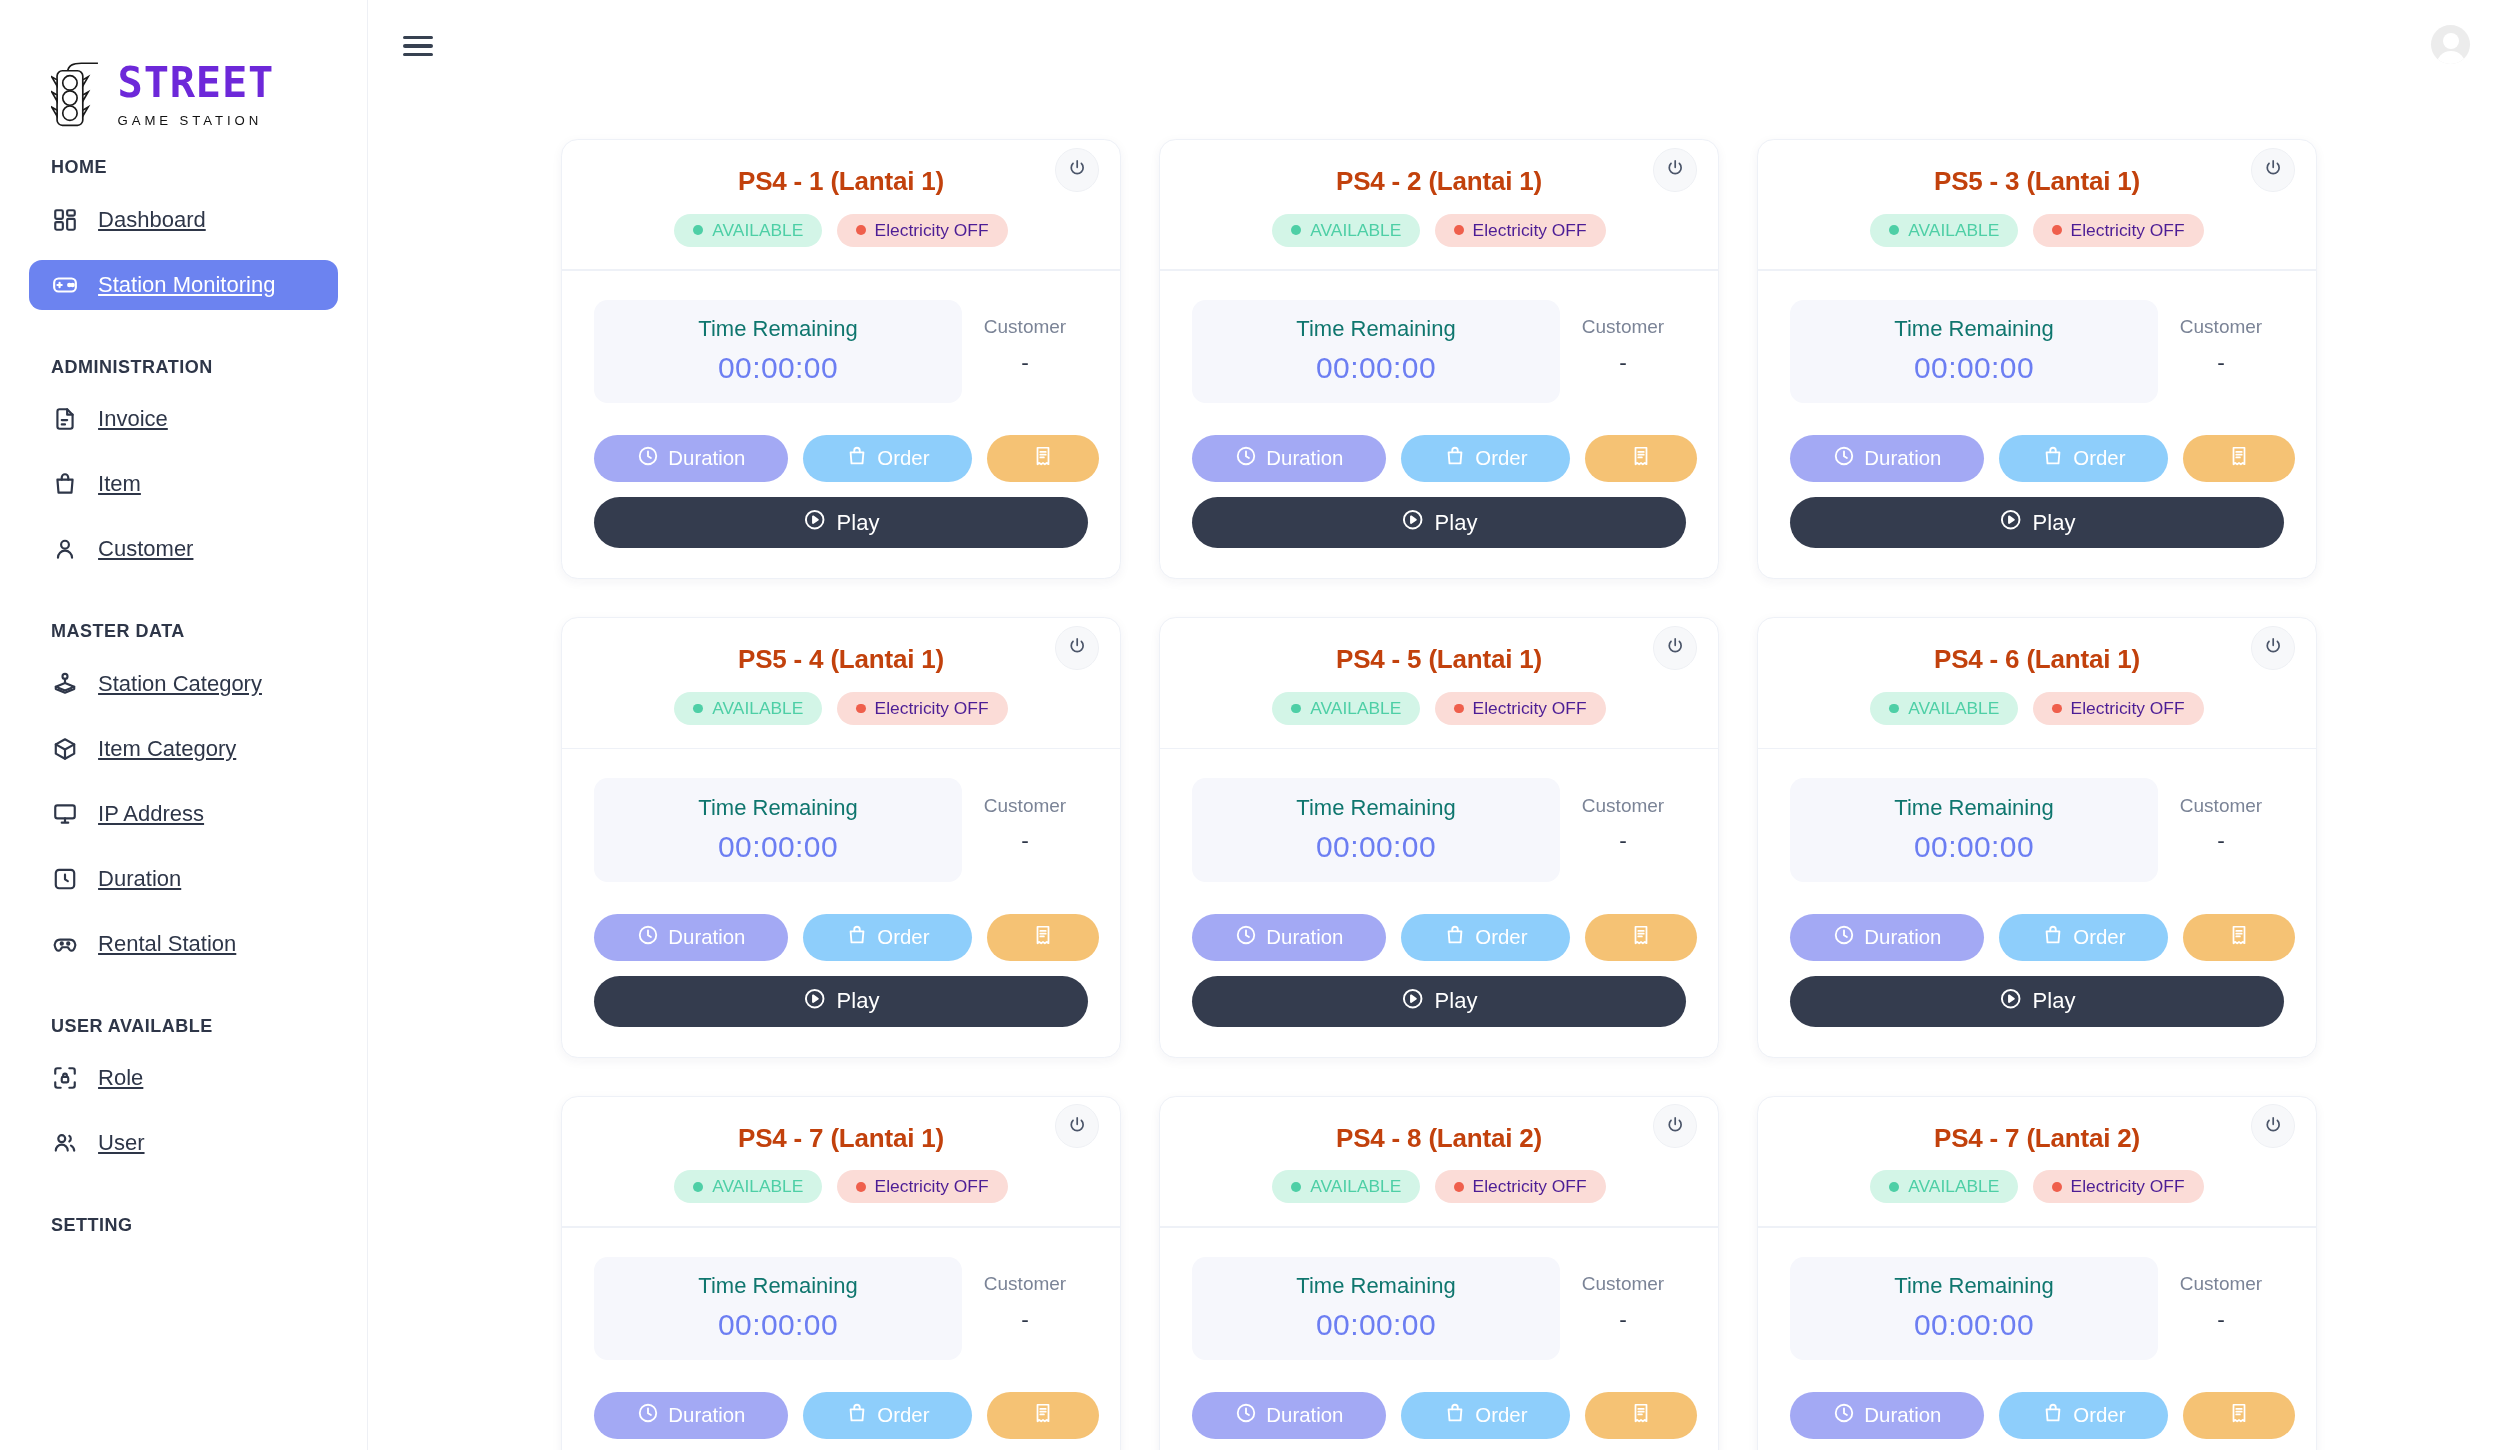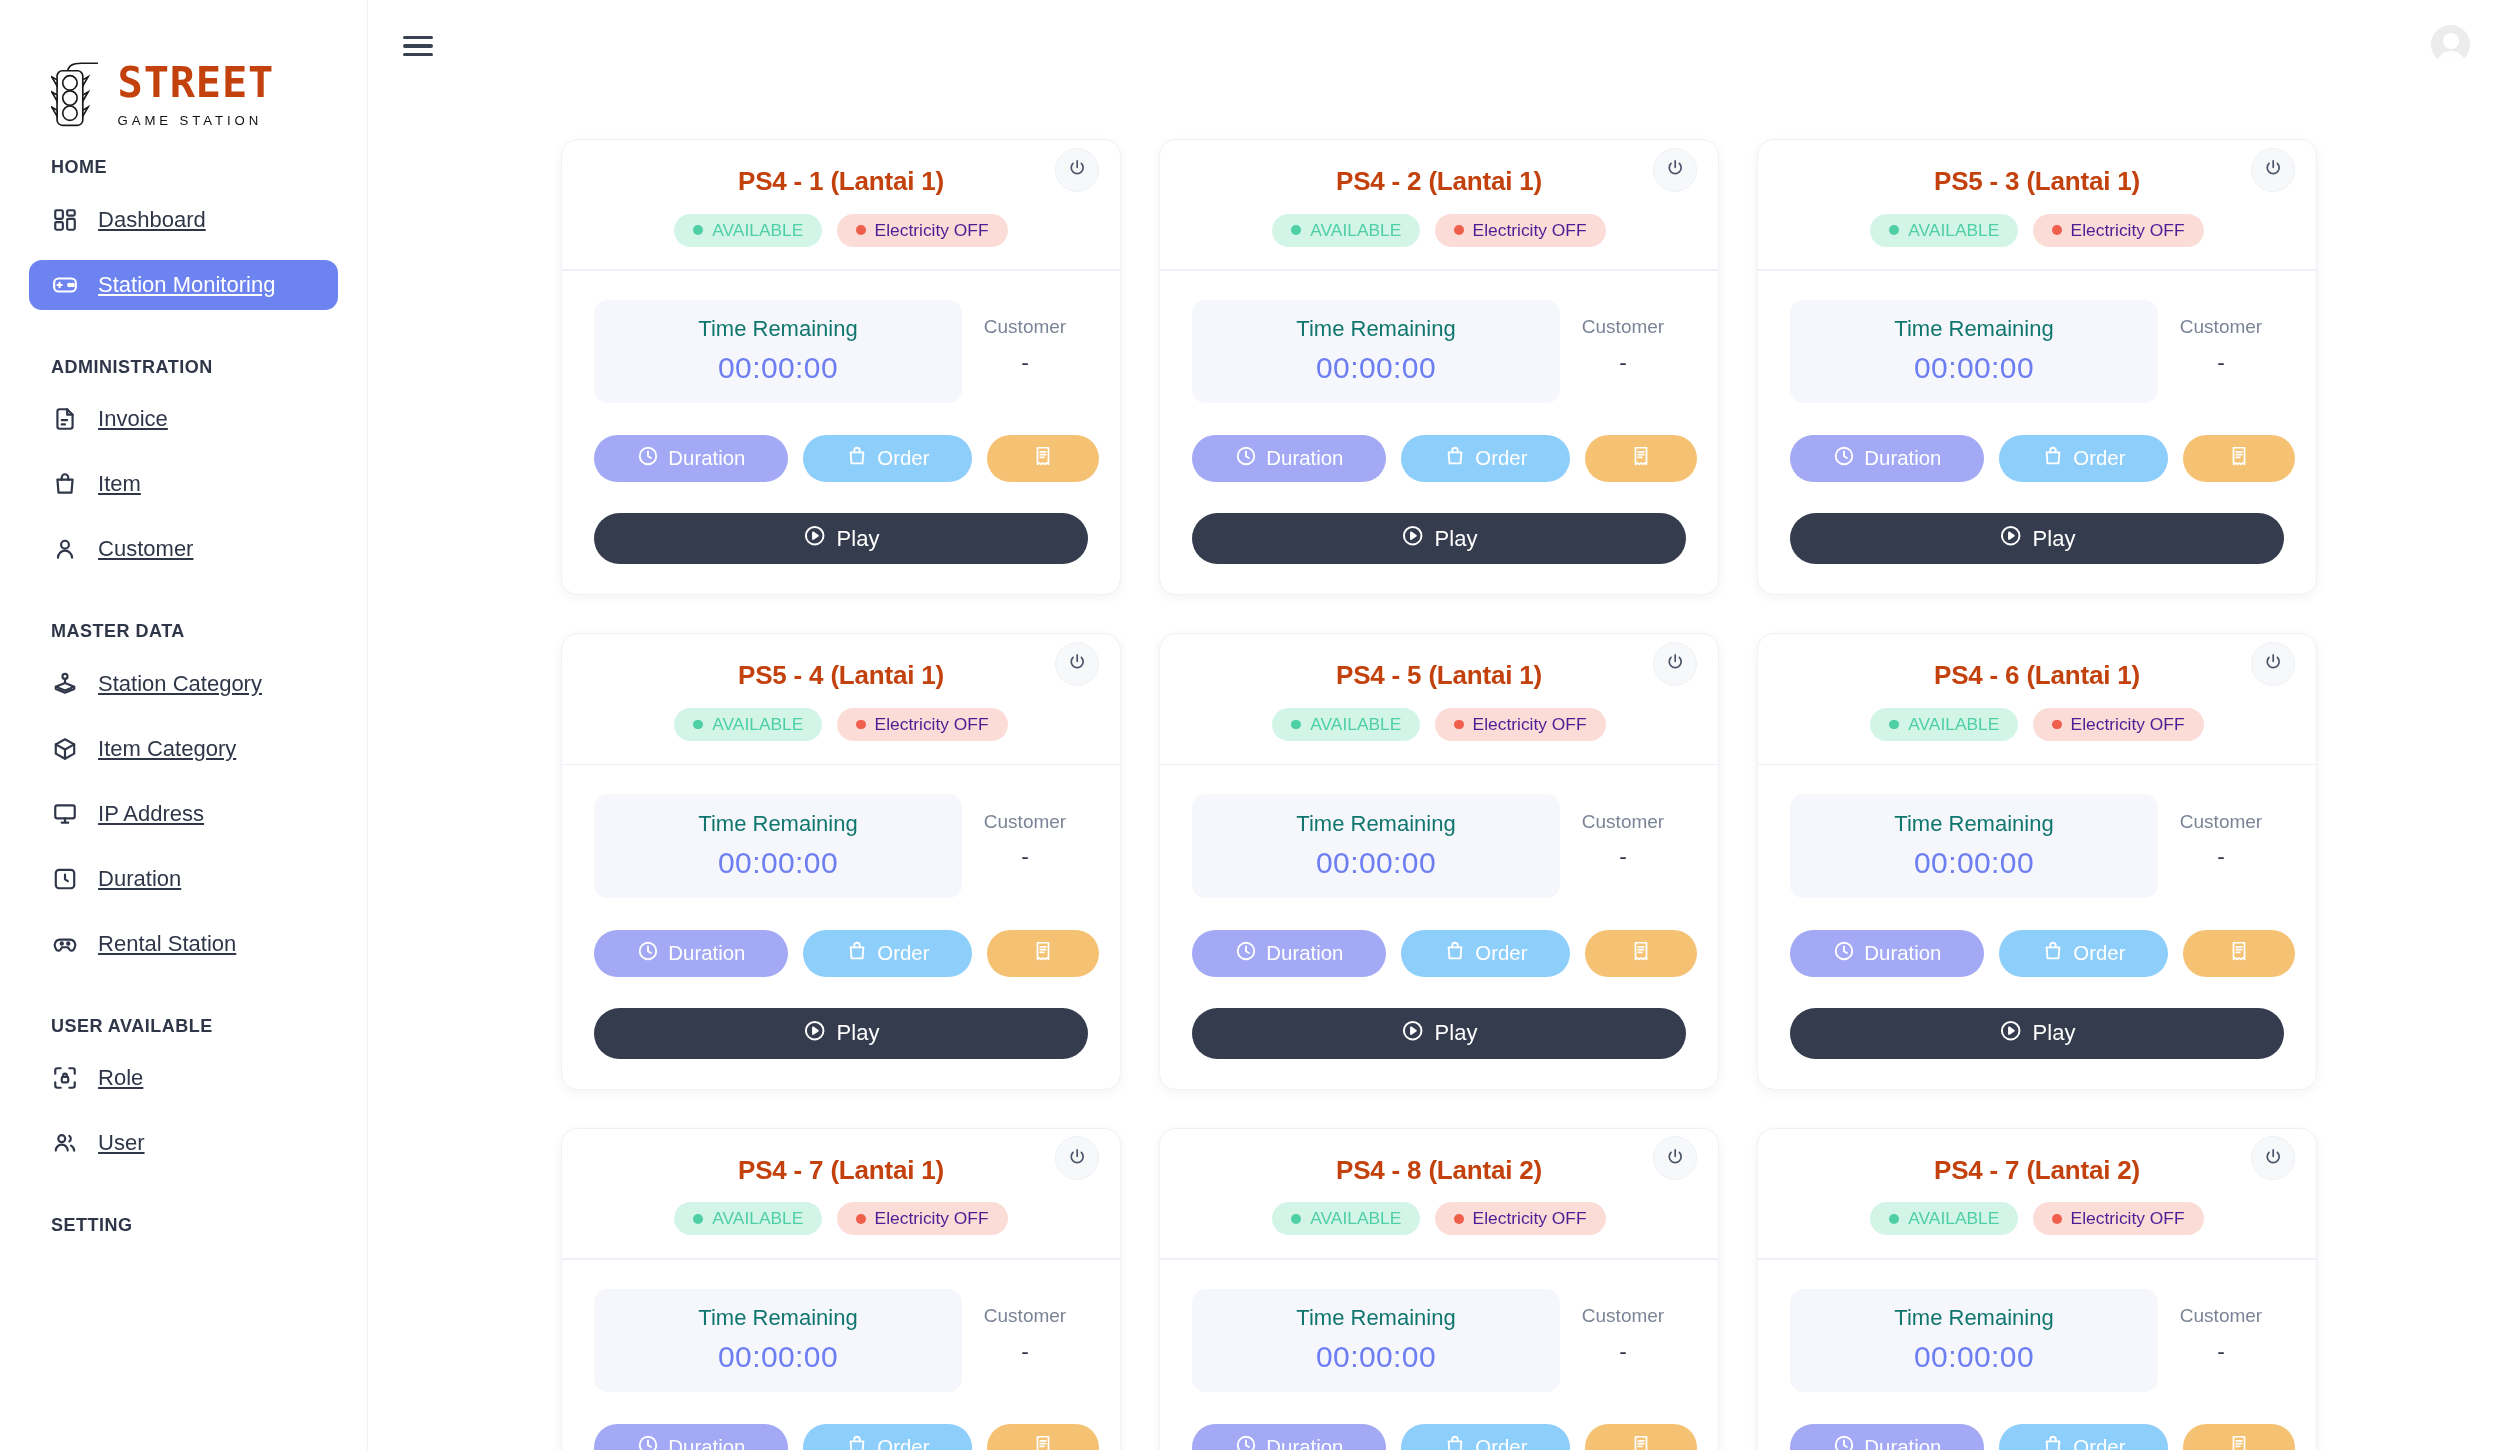--- a/index.html
+++ b/index.html
@@ -23,21 +23,21 @@
   }
   .brand {
     display: flex; align-items: center; gap: 13.6px;
     padding: 39px 0 0 51px;
     height: 151px;
   }
   .brand-light { flex: 0 0 auto; }
   .brand-words { display: flex; flex-direction: column; justify-content: center; }
   .brand-title {
     font-size: 42px; font-weight: 700; letter-spacing: 0.8px;
-    line-height: 1; color: #c2410c;
+    line-height: 1; color: #6d28d9;
     font-family: "DejaVu Sans Mono", monospace;
   }
   .brand-sub {
     font-size: 13.2px; letter-spacing: 3.9px; color: #111;
     margin-top: 9px; font-weight: 400;
   }
 
   .nav-section {
     font-size: 18px; font-weight: 700; letter-spacing: 0.5px;
     color: #2e3648; padding: 0 0 0 51px; margin-top: 6px; margin-bottom: 16.6px;
@@ -124,21 +124,21 @@
   .act {
     height: 47px; border-radius: 23.4px; border: none; cursor: pointer;
     display: flex; align-items: center; justify-content: center; gap: 9.8px;
     color: #fff; font-size: 20.4px; font-family: "Liberation Sans", sans-serif;
   }
   .act svg { width: 22px; height: 22px; }
   .act-duration { flex: 0 0 194px; background: #a3a9f4; }
   .act-order { flex: 0 0 169px; background: #8ecefb; }
   .act-receipt { flex: 0 0 112px; background: #f5c274; }
   .play-btn {
-    margin-top: 31px; width: 100%; height: 51px; border-radius: 26px;
+    margin-top: 15px; width: 100%; height: 51px; border-radius: 26px;
     background: #343c4e; color: #fff; border: none; cursor: pointer;
     display: flex; align-items: center; justify-content: center; gap: 10.6px;
     font-size: 22px; font-family: "Liberation Sans", sans-serif;
   }
   .play-btn svg { width: 23.4px; height: 23.4px; }
 </style>
 </head>
 <body>
 
 <div id="app">

